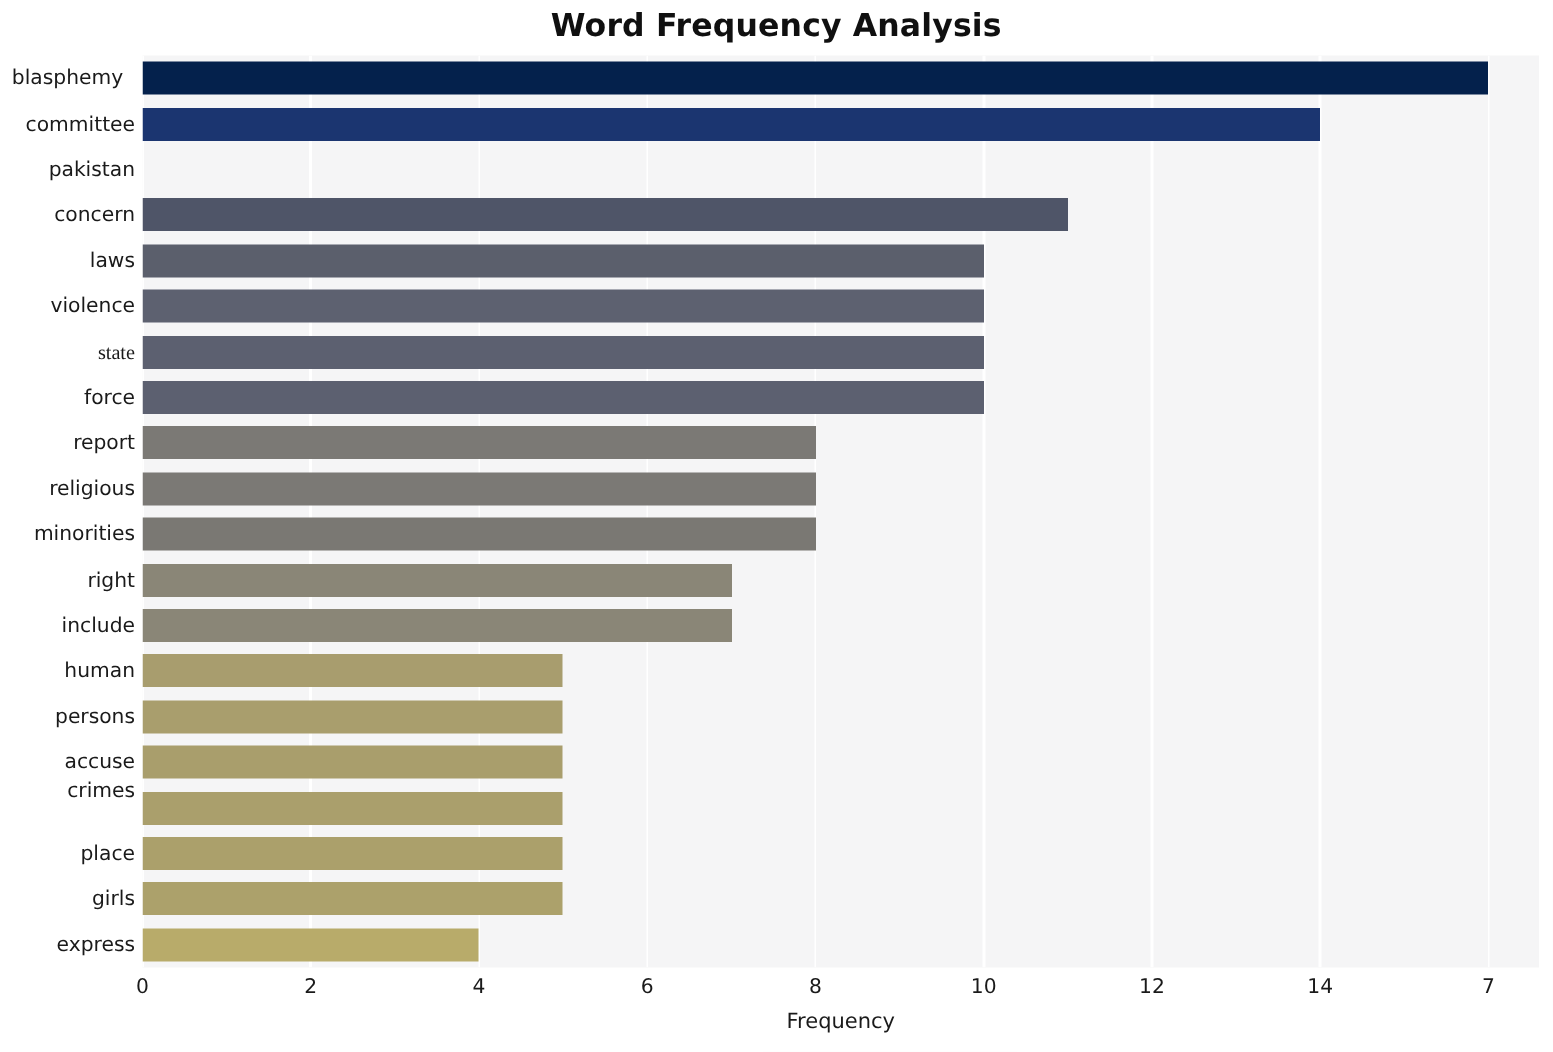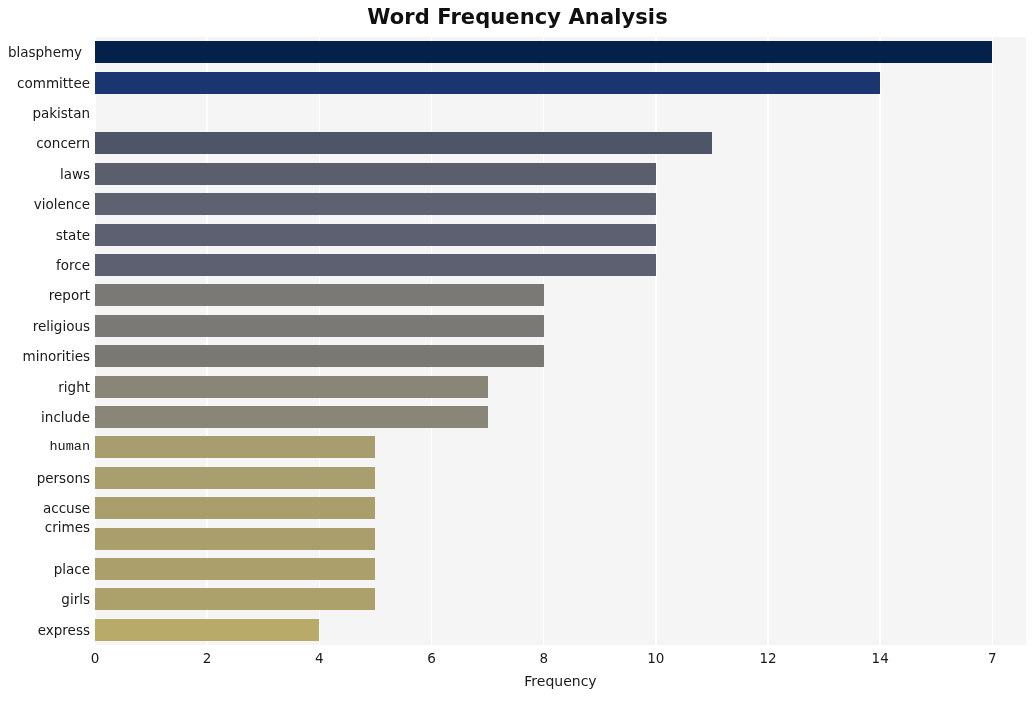--- a/index.html
+++ b/index.html
@@ -124,28 +124,28 @@
 
   <div id="chart-title">Word Frequency Analysis</div>
 
   <div id="ytick-wrap">
       <div class="ytick" style="top: 6.2px; text-align: center;">blasphemy</div>
       <div class="ytick" style="top: 36.6px;">committee</div>
       <div class="ytick" style="top: 67px;">pakistan</div>
       <div class="ytick" style="top: 97.4px;">concern</div>
       <div class="ytick" style="top: 127.8px;">laws</div>
       <div class="ytick" style="top: 158.2px;">violence</div>
-      <div class="ytick" style="top: 188.6px;">state</div>
+      <div class="ytick" style="top: 188.6px; font-family: Liberation Serif, serif;">state</div>
       <div class="ytick" style="top: 219px;">force</div>
       <div class="ytick" style="top: 249.4px;">report</div>
       <div class="ytick" style="top: 279.8px;">religious</div>
       <div class="ytick" style="top: 310.2px;">minorities</div>
       <div class="ytick" style="top: 340.6px;">right</div>
       <div class="ytick" style="top: 371px; margin-left: 41px;">include</div>
-      <div class="ytick" style="top: 401.4px; font-family: Liberation Mono, monospace;">human</div>
+      <div class="ytick" style="top: 401.4px;">human</div>
       <div class="ytick" style="top: 431.8px;">persons</div>
       <div class="ytick" style="top: 462.2px;">accuse</div>
       <div class="ytick" style="top: 465px; margin-top: 16px;">crimes</div>
       <div class="ytick" style="top: 523px;">place</div>
       <div class="ytick" style="top: 553.4px;">girls</div>
       <div class="ytick" style="top: 583.8px;">express</div>
     </div>
 
   <div id="plot-area">
     <div id="gridlines">

